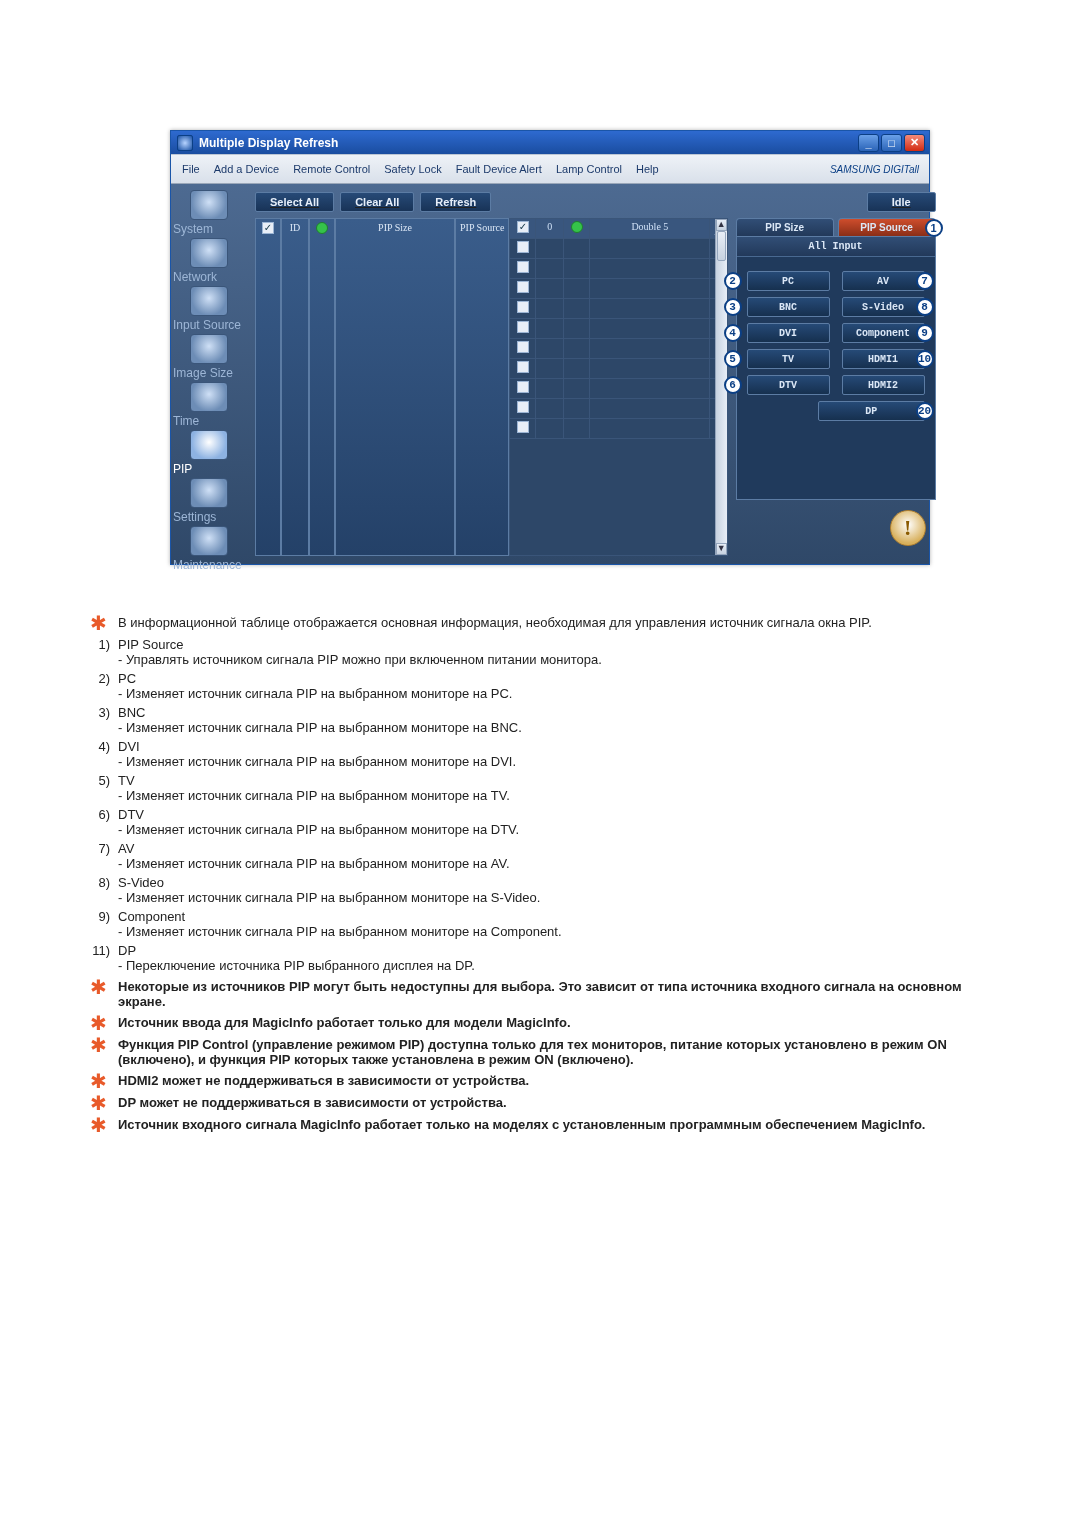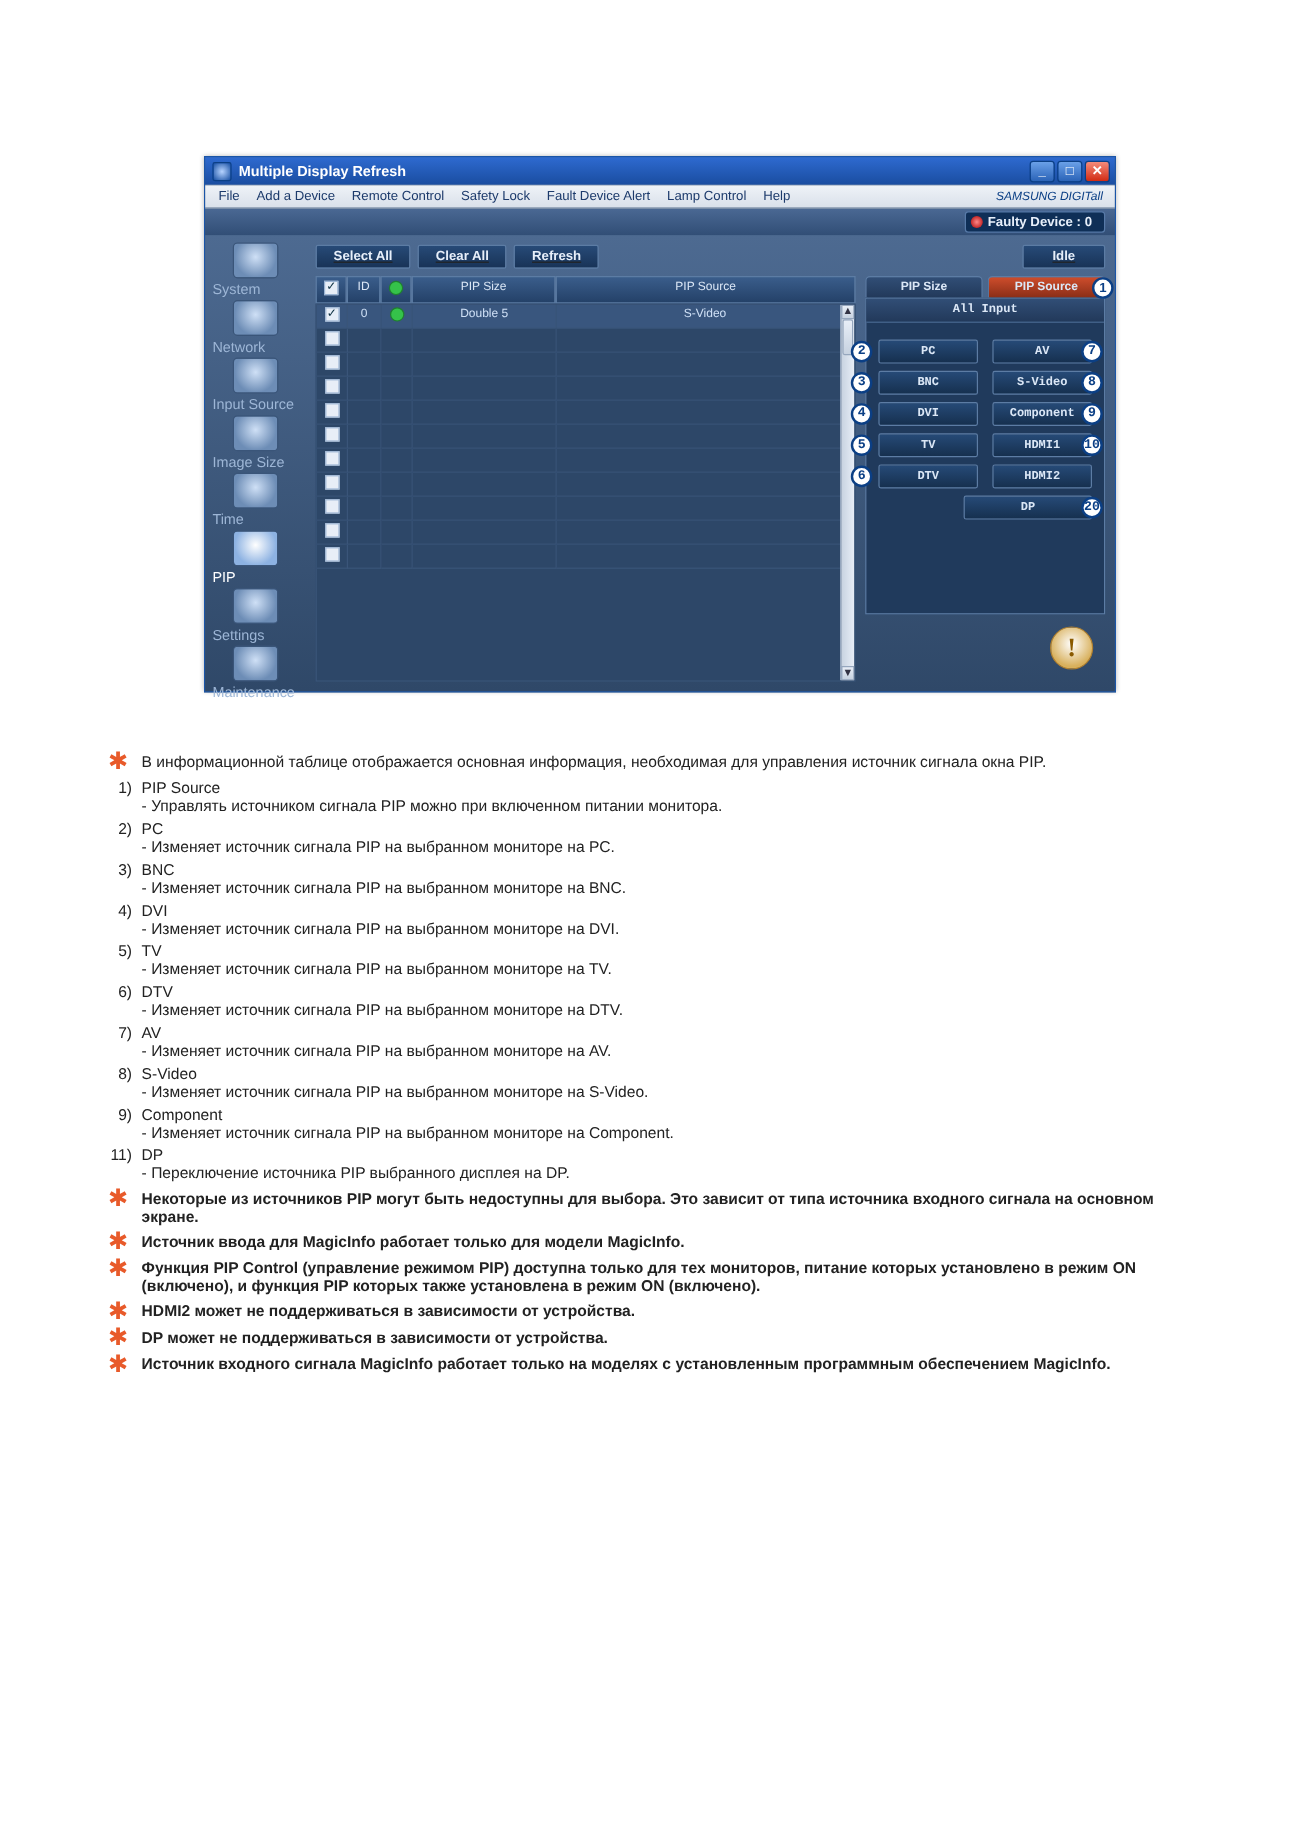--- a/index.html
+++ b/index.html
@@ -50,21 +50,21 @@
   .winbtn.max { background: linear-gradient(#6aa0e8,#2a63b7); }
   .winbtn.close { background: linear-gradient(#f48b7a,#d22a12); }
 
   .menubar {
     background: linear-gradient(#eef2f7,#d9e0ea);
     border-top: 1px solid #bcc6d4;
     border-bottom: 1px solid #9aa7b9;
     display: flex;
     font-size: 11px;
     align-items: center;
-    height: 20px;
+    height: 30px;
     color: #1c3a6b;
     padding: 0 4px;
   }
   .menubar .menu-item { padding: 0 7px; cursor: default; }
   .menubar .brand { margin-left:auto; color:#0b3f85; font-size:10px; font-style:italic; padding-right:6px; }
 
   .toolbar-strip {
     height: 22px;
     background: linear-gradient(#4a6893,#314e76);
     display: flex;
@@ -115,21 +115,21 @@
   }
   .status-idle {
     margin-left:auto;
     background: linear-gradient(#274a77,#183357);
     border:1px solid #5c7ca4;
     color:#e7effa; font-size:11px; font-weight:bold;
     padding:3px 24px; border-radius:2px;
   }
   .work-area { flex:1; display:flex; padding:0 8px 8px 8px; gap:8px; }
 
-  .grid-wrap { flex:1; display:flex; flex-direction:column; }
+  .grid-wrap { flex:1; display:flex; flex-direction:row;font-family:Liberation Serif, serif; }
   .grid-head, .grid-row {
     display:grid;
     grid-template-columns: 26px 28px 26px 120px 1fr;
   }
   .grid-head > div {
     background: linear-gradient(#3a5d8b,#244168);
     border:1px solid #5c7ca4;
     color:#dbe7f6; font-size:10px;
     padding:3px 4px;
     text-align:center;
@@ -239,23 +239,20 @@
     <div class="menubar">
       <span class="menu-item">File</span>
       <span class="menu-item">Add a Device</span>
       <span class="menu-item">Remote Control</span>
       <span class="menu-item">Safety Lock</span>
       <span class="menu-item">Fault Device Alert</span>
       <span class="menu-item">Lamp Control</span>
       <span class="menu-item">Help</span>
       <span class="brand">SAMSUNG DIGITall</span>
     </div>
-    <div class="toolbar-strip">
-      <span class="faulty-chip">Faulty Device : 0</span>
-    </div>
     <div class="app-body">
       <div class="sidebar">
         <div class="side-item"><div class="side-ico"></div><span>System</span></div>
         <div class="side-item"><div class="side-ico"></div><span>Network</span></div>
         <div class="side-item"><div class="side-ico"></div><span>Input Source</span></div>
         <div class="side-item"><div class="side-ico"></div><span>Image Size</span></div>
         <div class="side-item"><div class="side-ico"></div><span>Time</span></div>
         <div class="side-item active"><div class="side-ico"></div><span>PIP</span></div>
         <div class="side-item"><div class="side-ico"></div><span>Settings</span></div>
         <div class="side-item"><div class="side-ico"></div><span>Maintenance</span></div>

